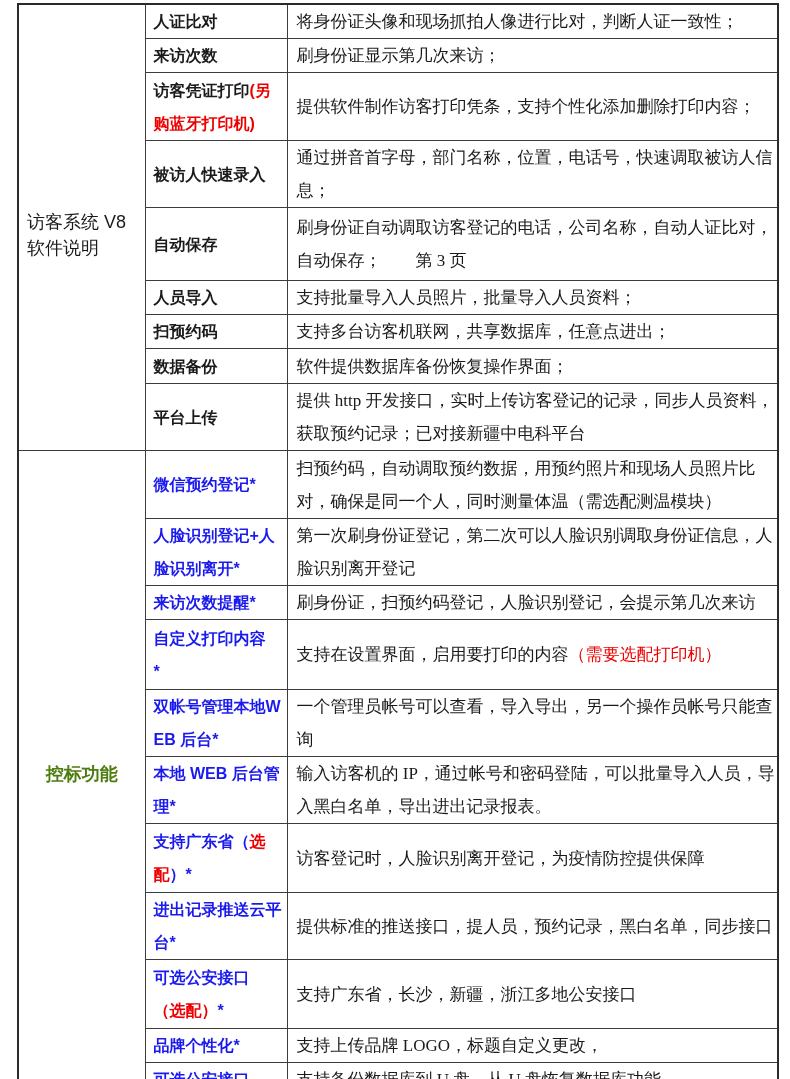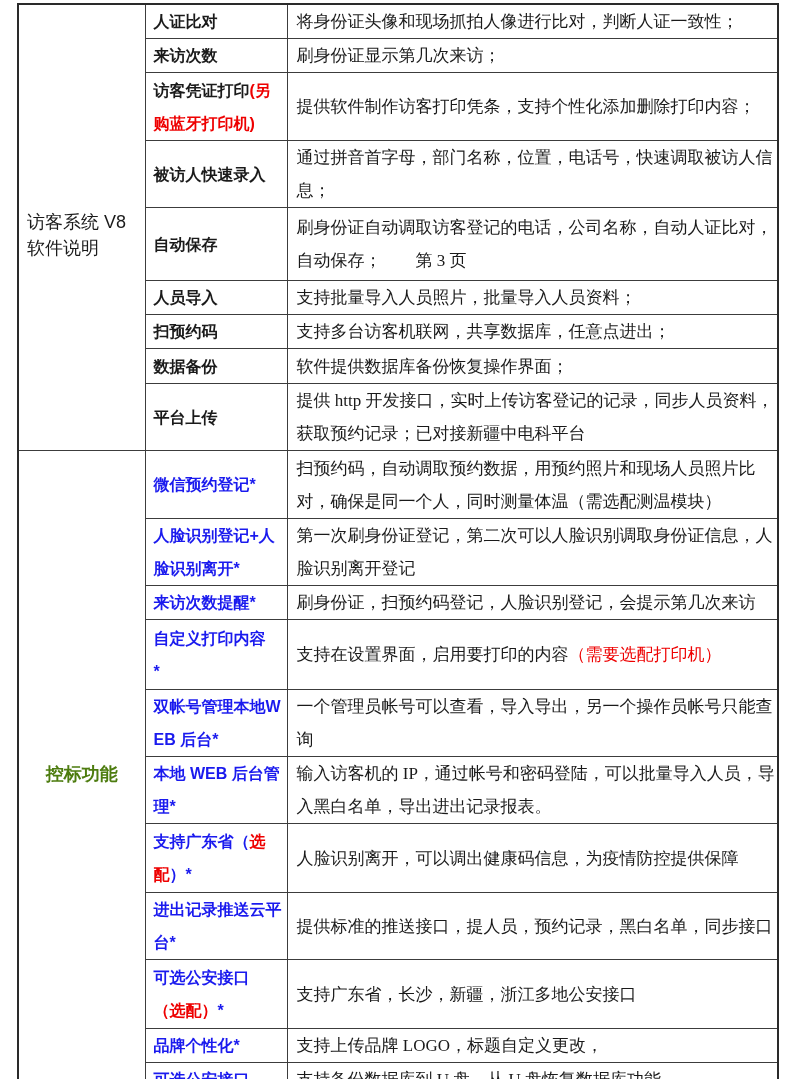--- a/index.html
+++ b/index.html
@@ -140,21 +140,21 @@
     <tr style="height:67px">
       <td class="lbl s2"><span>双帐号管理本地WEB 后台*</span></td>
       <td class="desc"><span>一个管理员帐号可以查看，导入导出，另一个操作员帐号只能查询</span></td>
     </tr>
     <tr style="height:67px">
       <td class="lbl s2"><span>本地 WEB 后台管理*</span></td>
       <td class="desc"><span>输入访客机的 IP，通过帐号和密码登陆，可以批量导入人员，导入黑白名单，导出进出记录报表。</span></td>
     </tr>
     <tr style="height:69px">
       <td class="lbl s2"><span>支持广东省（</span><span class="red">选配</span><span>）*</span></td>
-      <td class="desc"><span>人脸识别离开，可以调出健康码信息，为疫情防控提供保障</span></td>
+      <td class="desc"><span>访客登记时，人脸识别离开登记，为疫情防控提供保障</span></td>
     </tr>
     <tr style="height:65px">
       <td class="lbl s2"><span>进出记录推送云平台*</span></td>
       <td class="desc"><span>提供标准的推送接口，提人员，预约记录，黑白名单，同步接口</span></td>
     </tr>
     <tr style="height:69px">
       <td class="lbl s2"><span>可选公安接口</span><span class="label-line2"><span class="red">（选配）</span><span>*</span></span></td>
       <td class="desc"><span>支持广东省，长沙，新疆，浙江多地公安接口</span></td>
     </tr>
     <tr style="height:33px">

